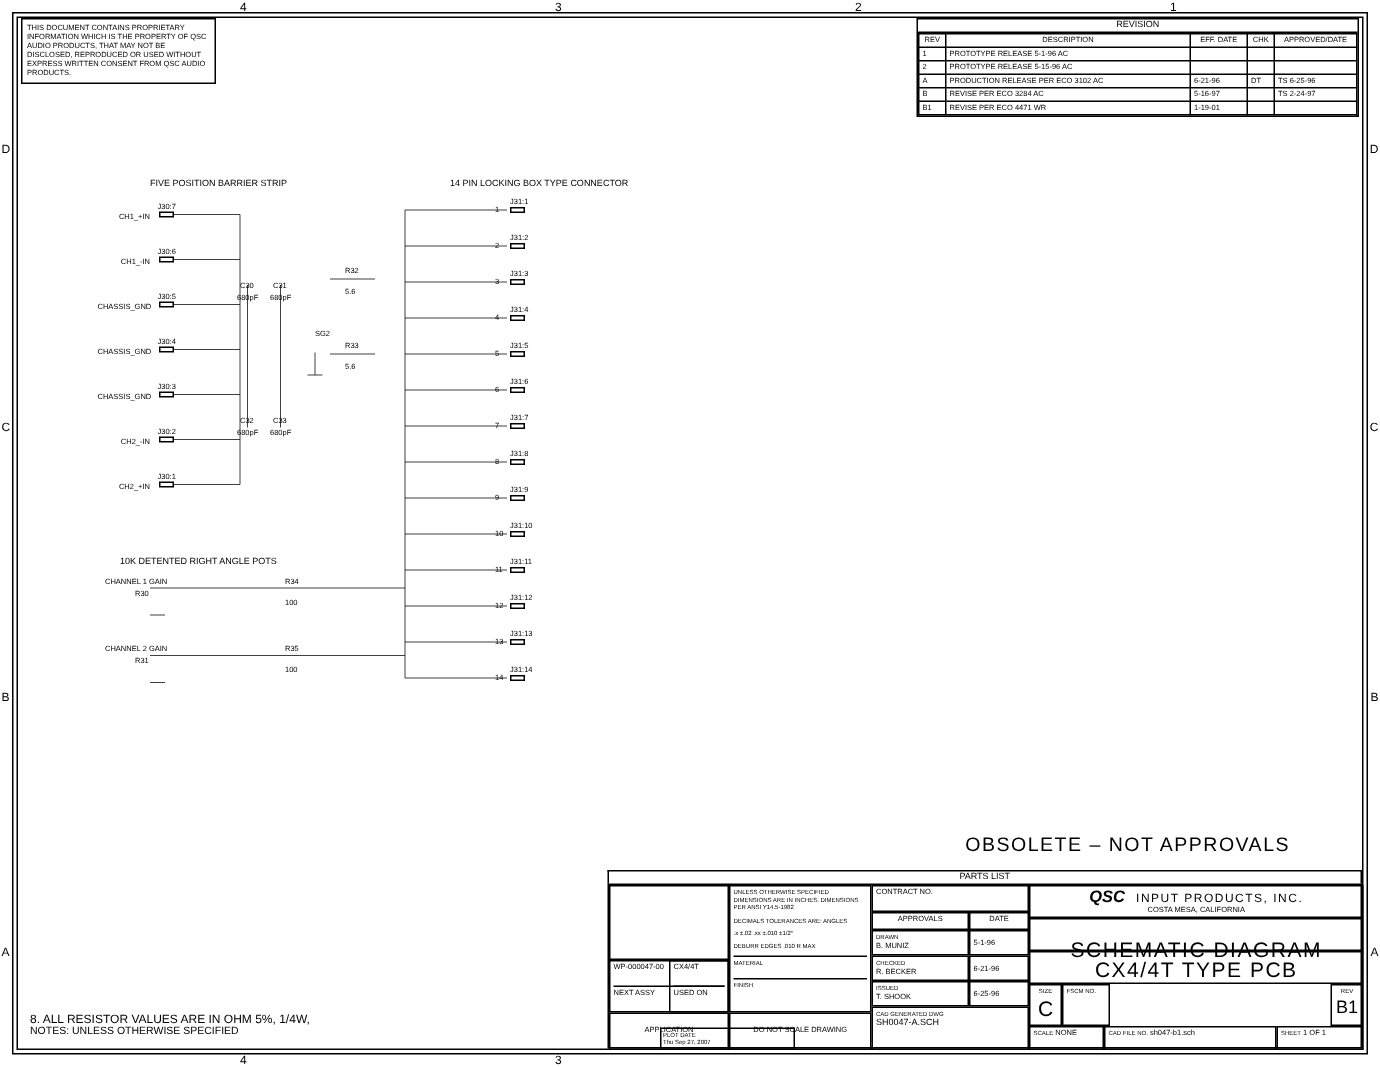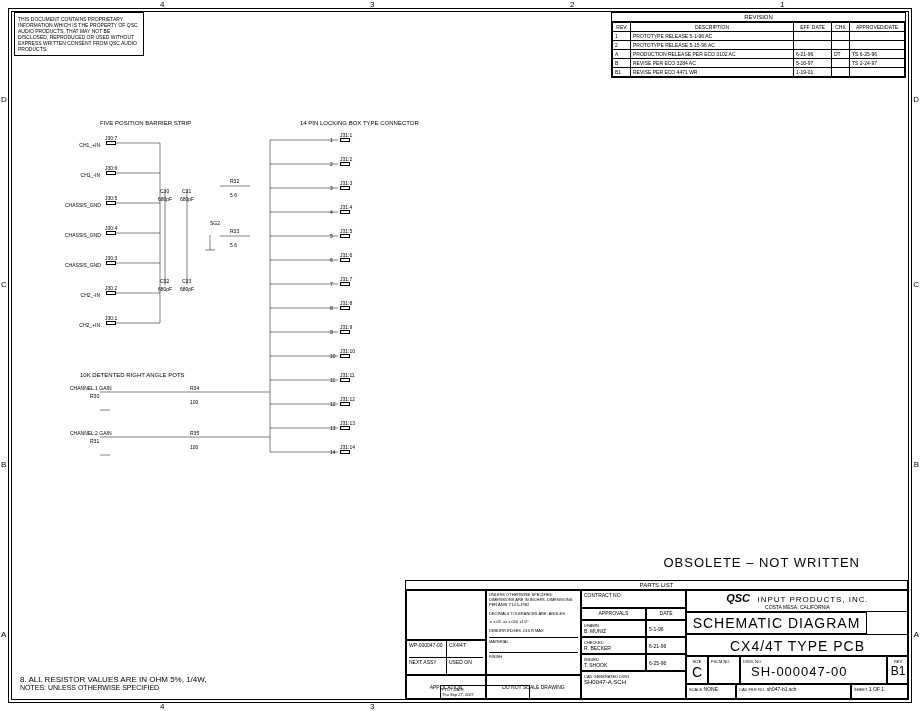--- a/index.html
+++ b/index.html
@@ -314,21 +314,21 @@
   <div class="lbl" style="top:265px;left:0">CHANNEL 1 GAIN</div>
   <div class="ref" style="top:273px;left:20px">R30</div>
   <div class="ref" style="top:265px;left:120px">R34</div>
   <div class="ref" style="top:279px;left:120px">100</div>
   <div class="lbl" style="top:310px;left:0">CHANNEL 2 GAIN</div>
   <div class="ref" style="top:318px;left:20px">R31</div>
   <div class="ref" style="top:310px;left:120px">R35</div>
   <div class="ref" style="top:324px;left:120px">100</div>
 </div>
 
-<div class="obsolete">OBSOLETE – NOT WRITTEN</div>
+<div class="obsolete">OBSOLETE – NOT APPROVALS</div>
 
 <div class="notes">
   <div>8. ALL RESISTOR VALUES ARE IN OHM 5%, 1/4W,</div>
   <div style="font-size:7px">NOTES: UNLESS OTHERWISE SPECIFIED</div>
 </div>
 
 <div class="parts-list-hdr">PARTS LIST</div>
 
 <div class="title-block">
 
@@ -366,25 +366,24 @@
   <div class="tb-cell" style="left:240px;top:47px;width:40px;height:17px;padding-top:5px">6-21-96</div>
   <div class="tb-cell" style="left:175px;top:64px;width:65px;height:17px"><span style="font-size:4px">ISSUED</span><br><span>T. SHOOK</span></div>
   <div class="tb-cell" style="left:240px;top:64px;width:40px;height:17px;padding-top:5px">6-25-96</div>
   <div class="tb-cell" style="left:175px;top:81px;width:105px;height:29px"><span style="font-size:4px">CAD GENERATED DWG</span><br><span style="font-size:6px">SH0047-A.SCH</span></div>
 
   <div class="tb-cell" style="left:280px;top:0;width:223px;height:22px;text-align:center">
     <span style="font-style:italic;font-size:11px;font-weight:bold">QSC</span>
     <span style="font-size:8px;letter-spacing:1px;margin-left:6px">INPUT PRODUCTS, INC.</span><br>
     <span style="font-size:5px">COSTA MESA, CALIFORNIA</span>
   </div>
-  <div class="tb-cell tb-big" style="left:280px;top:22px;width:181px;height:22px;padding-top:2px">SCHEMATIC DIAGRAM</div>
+  <div class="tb-cell tb-big" style="left:280px;top:22px;width:223px;height:22px;padding-top:12px">SCHEMATIC DIAGRAM</div>
   <div class="tb-cell tb-big" style="left:280px;top:44px;width:223px;height:22px;padding-top:3px">CX4/4T TYPE PCB</div>
   <div class="tb-cell" style="left:280px;top:66px;width:22px;height:28px;text-align:center"><span style="font-size:4px">SIZE</span><br><span style="font-size:14px">C</span></div>
   <div class="tb-cell" style="left:302px;top:66px;width:32px;height:28px"><span style="font-size:4px">FSCM NO.</span></div>
-  <div class="tb-cell" style="left:334px;top:66px;width:147px;height:28px"><span style="font-size:4px">DWG. NO.</span><br><span style="font-size:13px;letter-spacing:1px;margin-left:8px">SH-000047-00</span></div>
   <div class="tb-cell" style="left:481px;top:66px;width:22px;height:28px;text-align:center"><span style="font-size:4px">REV</span><br><span style="font-size:12px">B1</span></div>
   <div class="tb-cell" style="left:280px;top:94px;width:50px;height:16px"><span style="font-size:4px">SCALE</span> <span>NONE</span></div>
   <div class="tb-cell" style="left:330px;top:94px;width:115px;height:16px"><span style="font-size:4px">CAD FILE NO.</span> <span>sh047-b1.sch</span></div>
   <div class="tb-cell" style="left:445px;top:94px;width:58px;height:16px"><span style="font-size:4px">SHEET</span> <span>1  OF  1</span></div>
 </div>
 <div style="position:absolute;bottom:12px;left:440px;width:90px;border:0.5px solid #000;font-size:4px;padding:1px">
   <span>PLOT DATE</span><br><span>Thu Sep 27, 2007</span>
 </div>
 
 </body></html>

